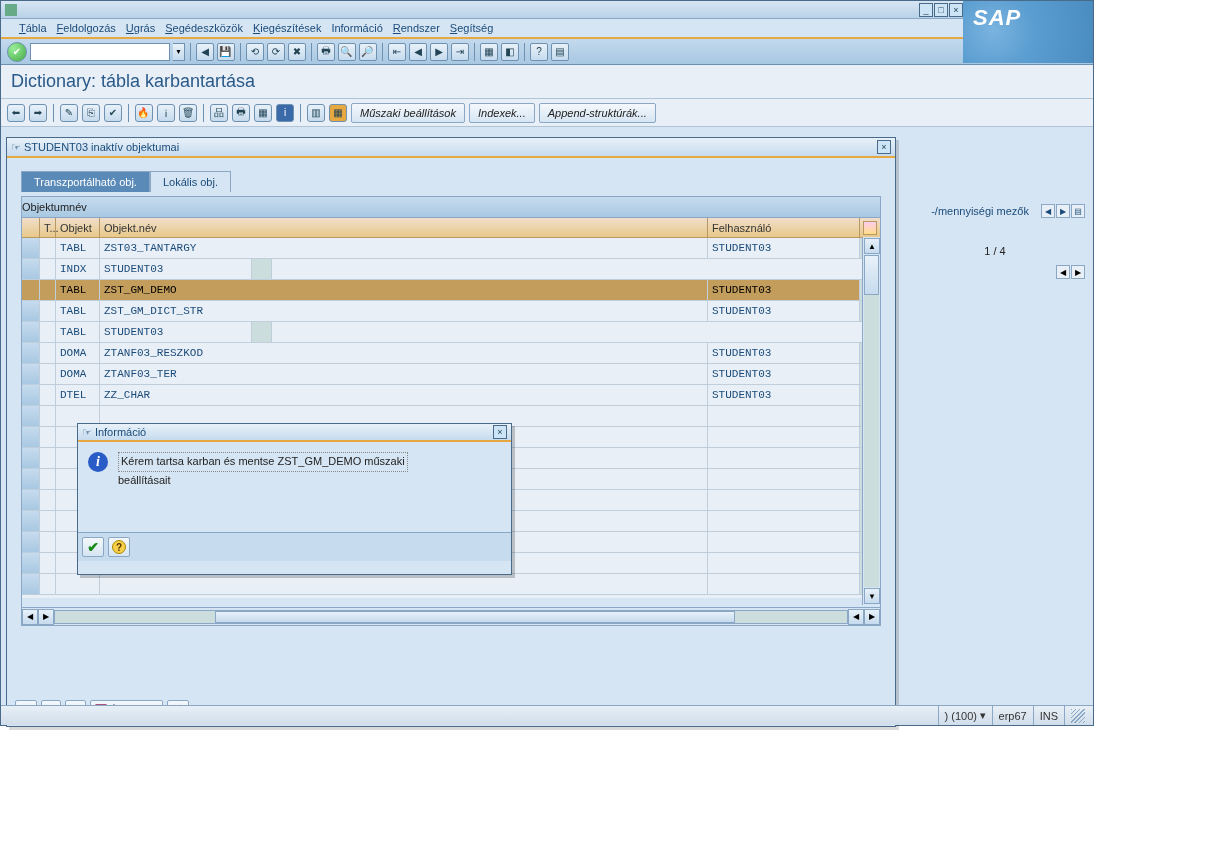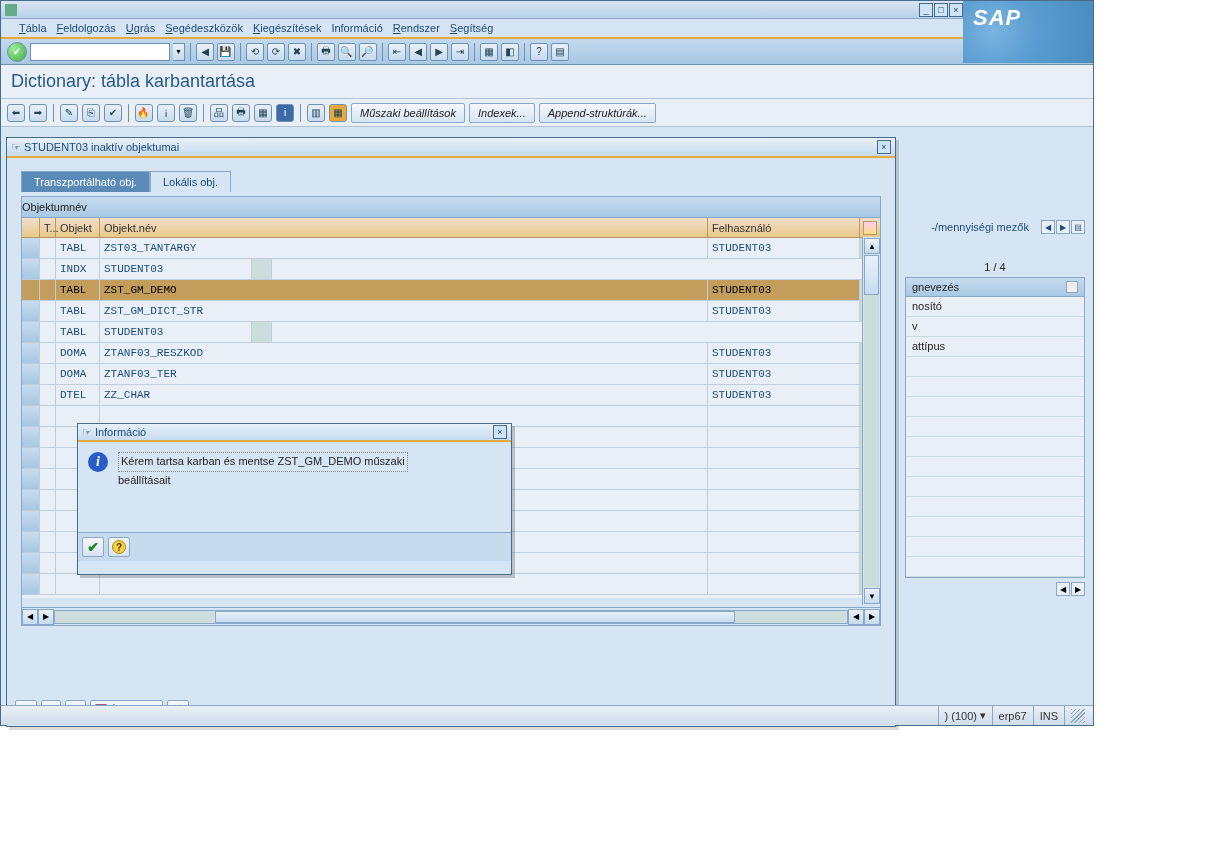--- a/index.html
+++ b/index.html
@@ -27,21 +27,21 @@
   .cmdfield { width: 140px; height: 18px; border: 1px solid #6e91b1; background: #fff; padding: 0 3px; font-size:11px; }
   .dropdown-mark { width:12px; height:18px; border:1px solid #6e91b1; border-left:none; background:linear-gradient(#e8f1f9,#c6dbee); display:flex; align-items:center; justify-content:center; font-size:8px; cursor:pointer; }
   
   .page-title { background: #e8eff6; padding: 6px 10px; font-size: 18px; color: #2a5a8a; font-weight: normal; border-bottom:1px solid #b0c4d8; }
   
   .toolbar2 { background: #e8eff6; height: 28px; display: flex; align-items: center; padding: 0 6px; gap: 4px; border-bottom:1px solid #b0c4d8; }
   .toolbar2 .tbtn { border-radius:3px; }
   .txtbtn { height: 20px; border: 1px solid #8aa8c6; background: linear-gradient(#f4f8fc,#d6e5f3); padding: 0 8px; display:inline-flex; align-items:center; cursor:pointer; border-radius:2px; font-size:11px; color:#222;font-style:italic; }
   
   
-  .bg-tabs { position:absolute; right: 8px; top: 200px; width: 180px; margin-top: 16px; }
+  .bg-tabs { position:absolute; right: 8px; top: 200px; width: 180px; }
   .bg-tab-strip { height:20px; display:flex; justify-content:flex-end; align-items:center; gap:4px; color:#1a4b7a; font-size:11px; }
   .bg-tab-strip .tabtxt { padding: 3px 8px; }
   .bg-nav-icons { display:flex; gap:1px; }
   .bg-nav-icons .nb { width:14px; height:14px; border:1px solid #8aa8c6; background:#e8eff6; font-size:8px; display:flex; align-items:center; justify-content:center; cursor:pointer; }
   .bg-counter { text-align:center; padding:4px; background:#d6e5f3; color:#222; }
   .bg-list { border:1px solid #8aa8c6; }
   .bg-list-hdr { background: linear-gradient(#c6dbee,#a8c8e2); padding:3px 6px; border-bottom:1px solid #8aa8c6; font-size:11px; color:#222; display:flex; justify-content:space-between; }
   .bg-list-hdr .hic { width:12px; height:12px; border:1px solid #8aa8c6; background:#eee; }
   .bg-list-row { background:#e8eff6; padding:3px 6px; border-bottom:1px solid #cdd; height:20px; font-size:11px; color:#222; }
   
@@ -197,42 +197,20 @@
     <div class="bg-tab-strip">
       <span class="tabtxt">-/mennyiségi mezők</span>
       <div class="bg-nav-icons">
         <div class="nb">◀</div>
         <div class="nb">▶</div>
         <div class="nb">▤</div>
       </div>
     </div>
     <div style="height:20px"></div>
     <div class="bg-counter">1  /  4</div>
-    <div class="bg-list">
-      <div class="bg-list-hdr">
-          <span>gnevezés</span>
-          <span class="hic"></span>
-        </div>
-      <div id="bg-rows">
-          <div class="bg-list-row">nosító</div>
-          <div class="bg-list-row">v</div>
-          <div class="bg-list-row">attípus</div>
-          <div class="bg-list-row"></div>
-          <div class="bg-list-row"></div>
-          <div class="bg-list-row"></div>
-          <div class="bg-list-row"></div>
-          <div class="bg-list-row"></div>
-          <div class="bg-list-row"></div>
-          <div class="bg-list-row"></div>
-          <div class="bg-list-row"></div>
-          <div class="bg-list-row"></div>
-          <div class="bg-list-row"></div>
-          <div class="bg-list-row"></div>
-        </div>
-    </div>
     <div style="display:flex; justify-content:flex-end; gap:1px; margin-top:4px;">
       <div class="nb" style="width:14px;height:14px;border:1px solid #8aa8c6;background:#e8eff6;font-size:8px;display:flex;align-items:center;justify-content:center;cursor:pointer;">◀</div>
       <div class="nb" style="width:14px;height:14px;border:1px solid #8aa8c6;background:#e8eff6;font-size:8px;display:flex;align-items:center;justify-content:center;cursor:pointer;">▶</div>
     </div>
   </div>
 
   <div class="dlg">
     <div class="dlg-title">
       <span style="margin-right:3px;">☞</span>
       <span>STUDENT03 inaktív objektumai</span>

